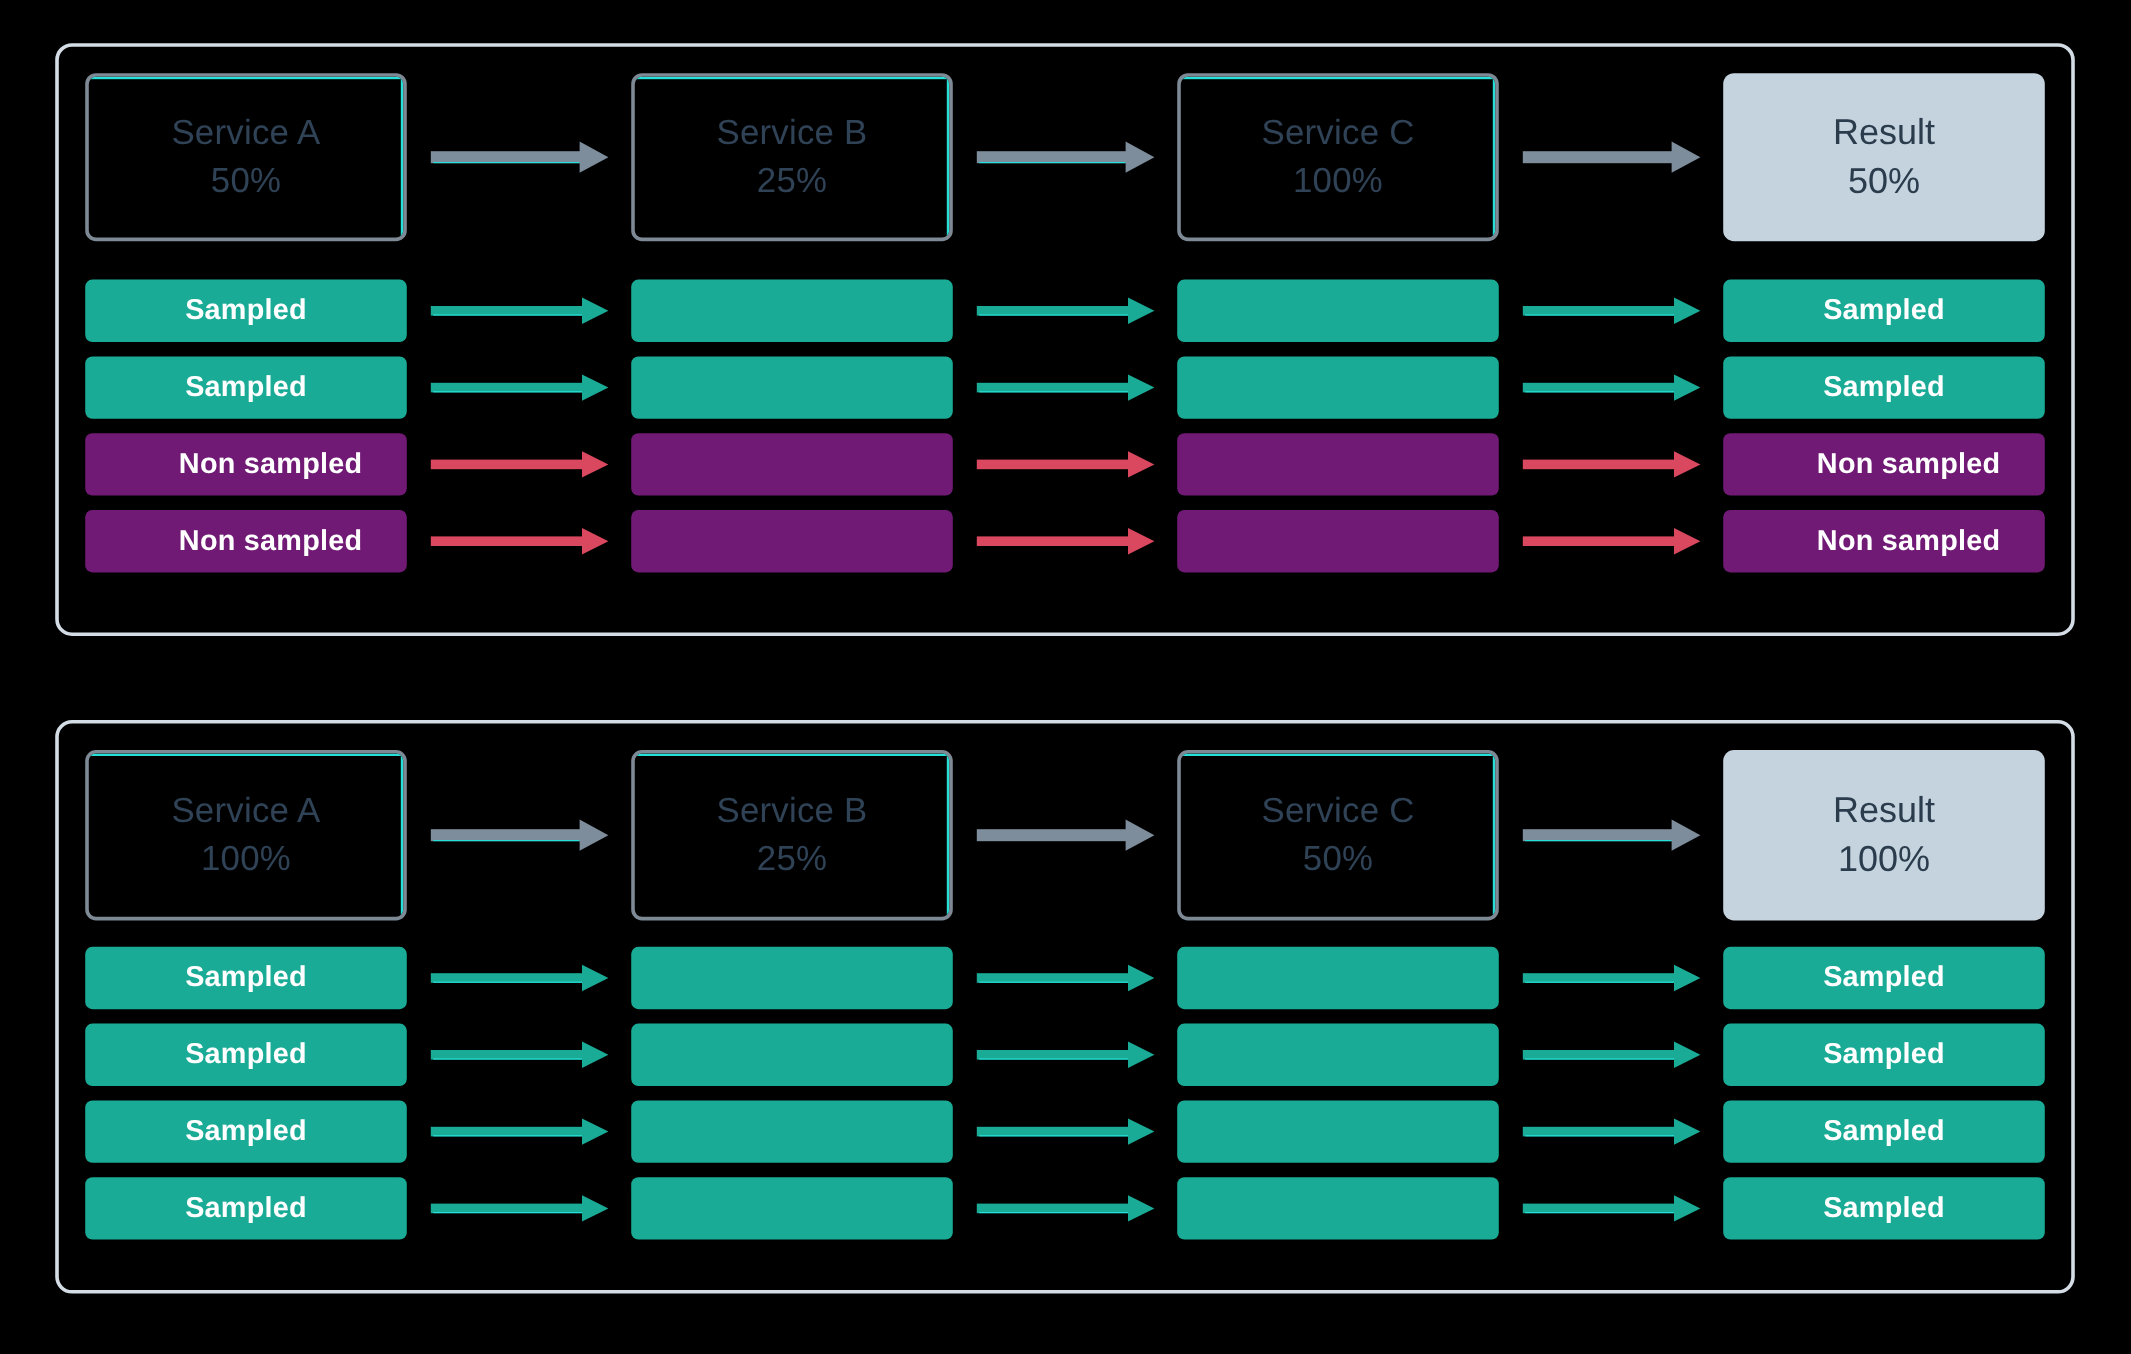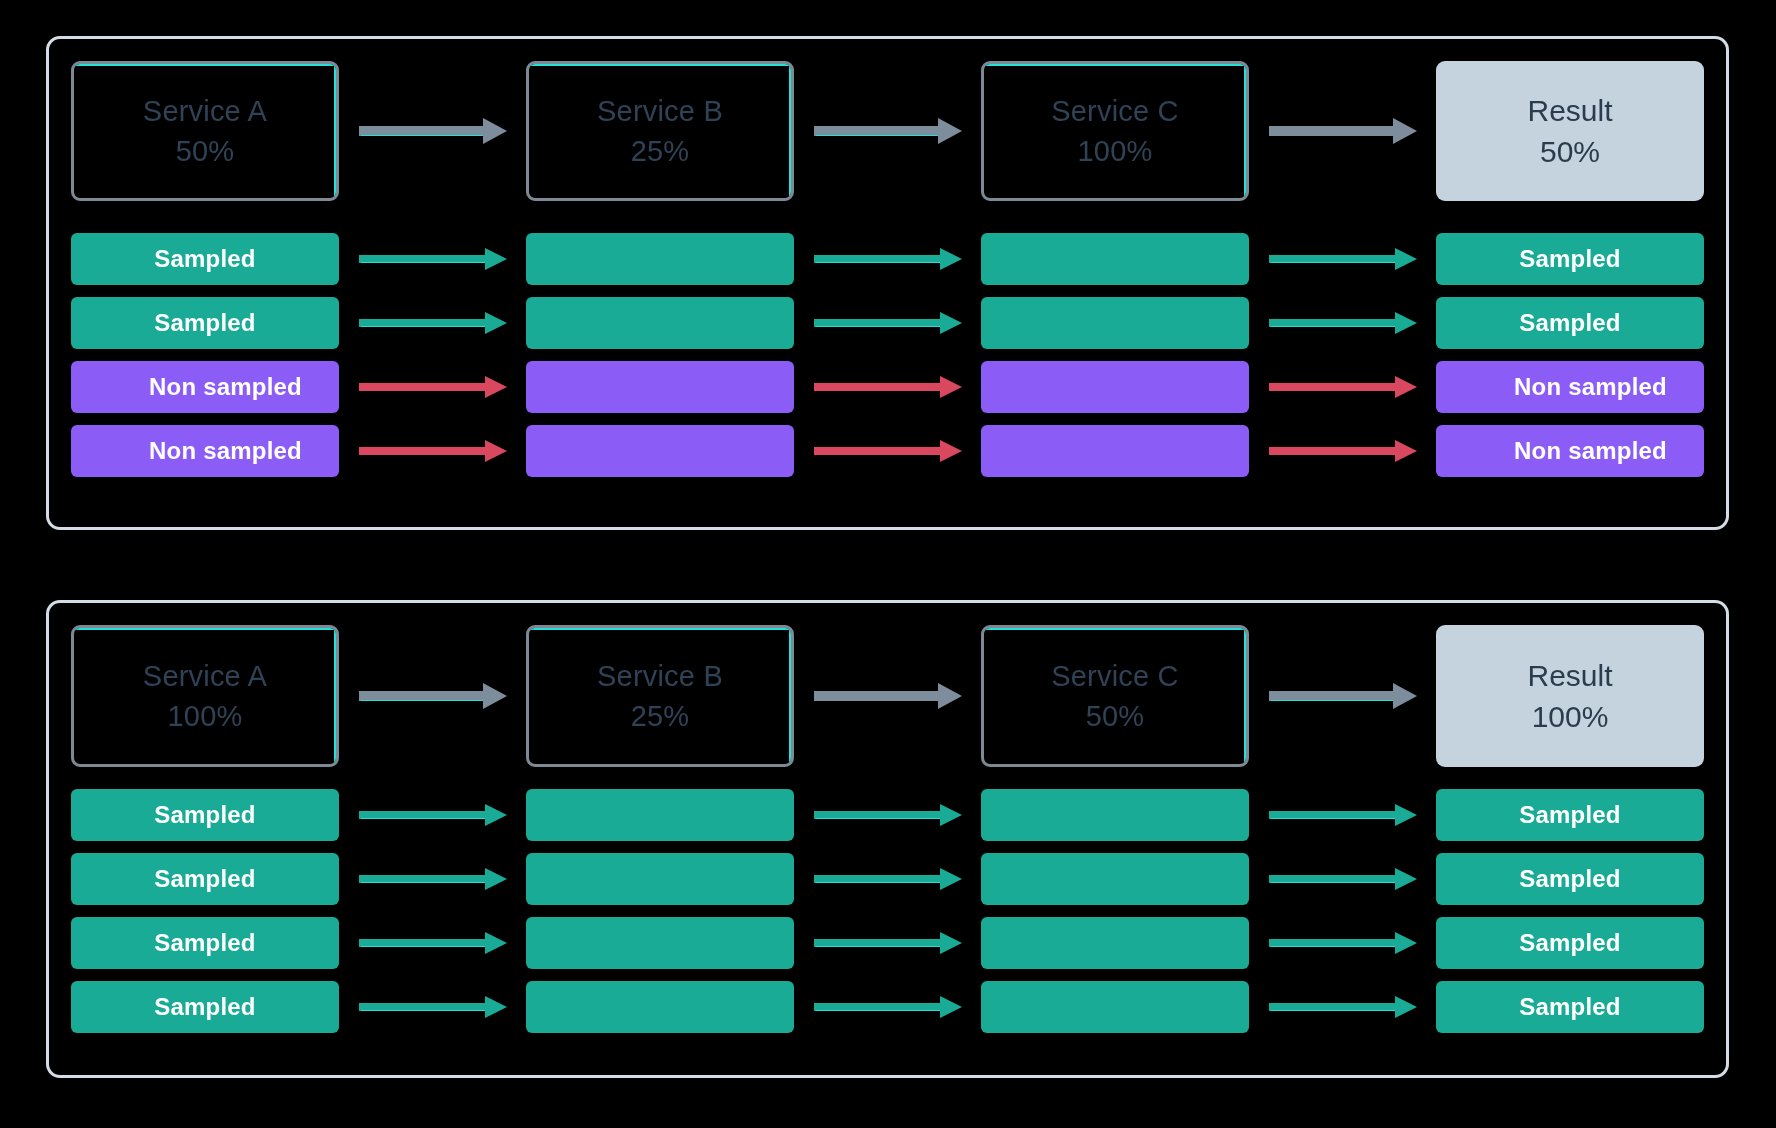--- a/index.html
+++ b/index.html
@@ -190,21 +190,21 @@
 
   .bar {
     position: absolute;
     inset: 0;
     border-radius: 6px;
     display: flex;
     align-items: center;
     justify-content: center;
   }
   .bar-sampled     { background: #1aab96; }
-  .bar-nonsampled  { background: #8b5cf6; padding-left: 41px; }
+  .bar-nonsampled  { background: #701a75; padding-left: 41px; }
   .bar-label {
     color: #ffffff;
     font-size: 24px;
     font-weight: 700;
     letter-spacing: 0.2px;
   }
 </style>
 </head>
 <body>
 

